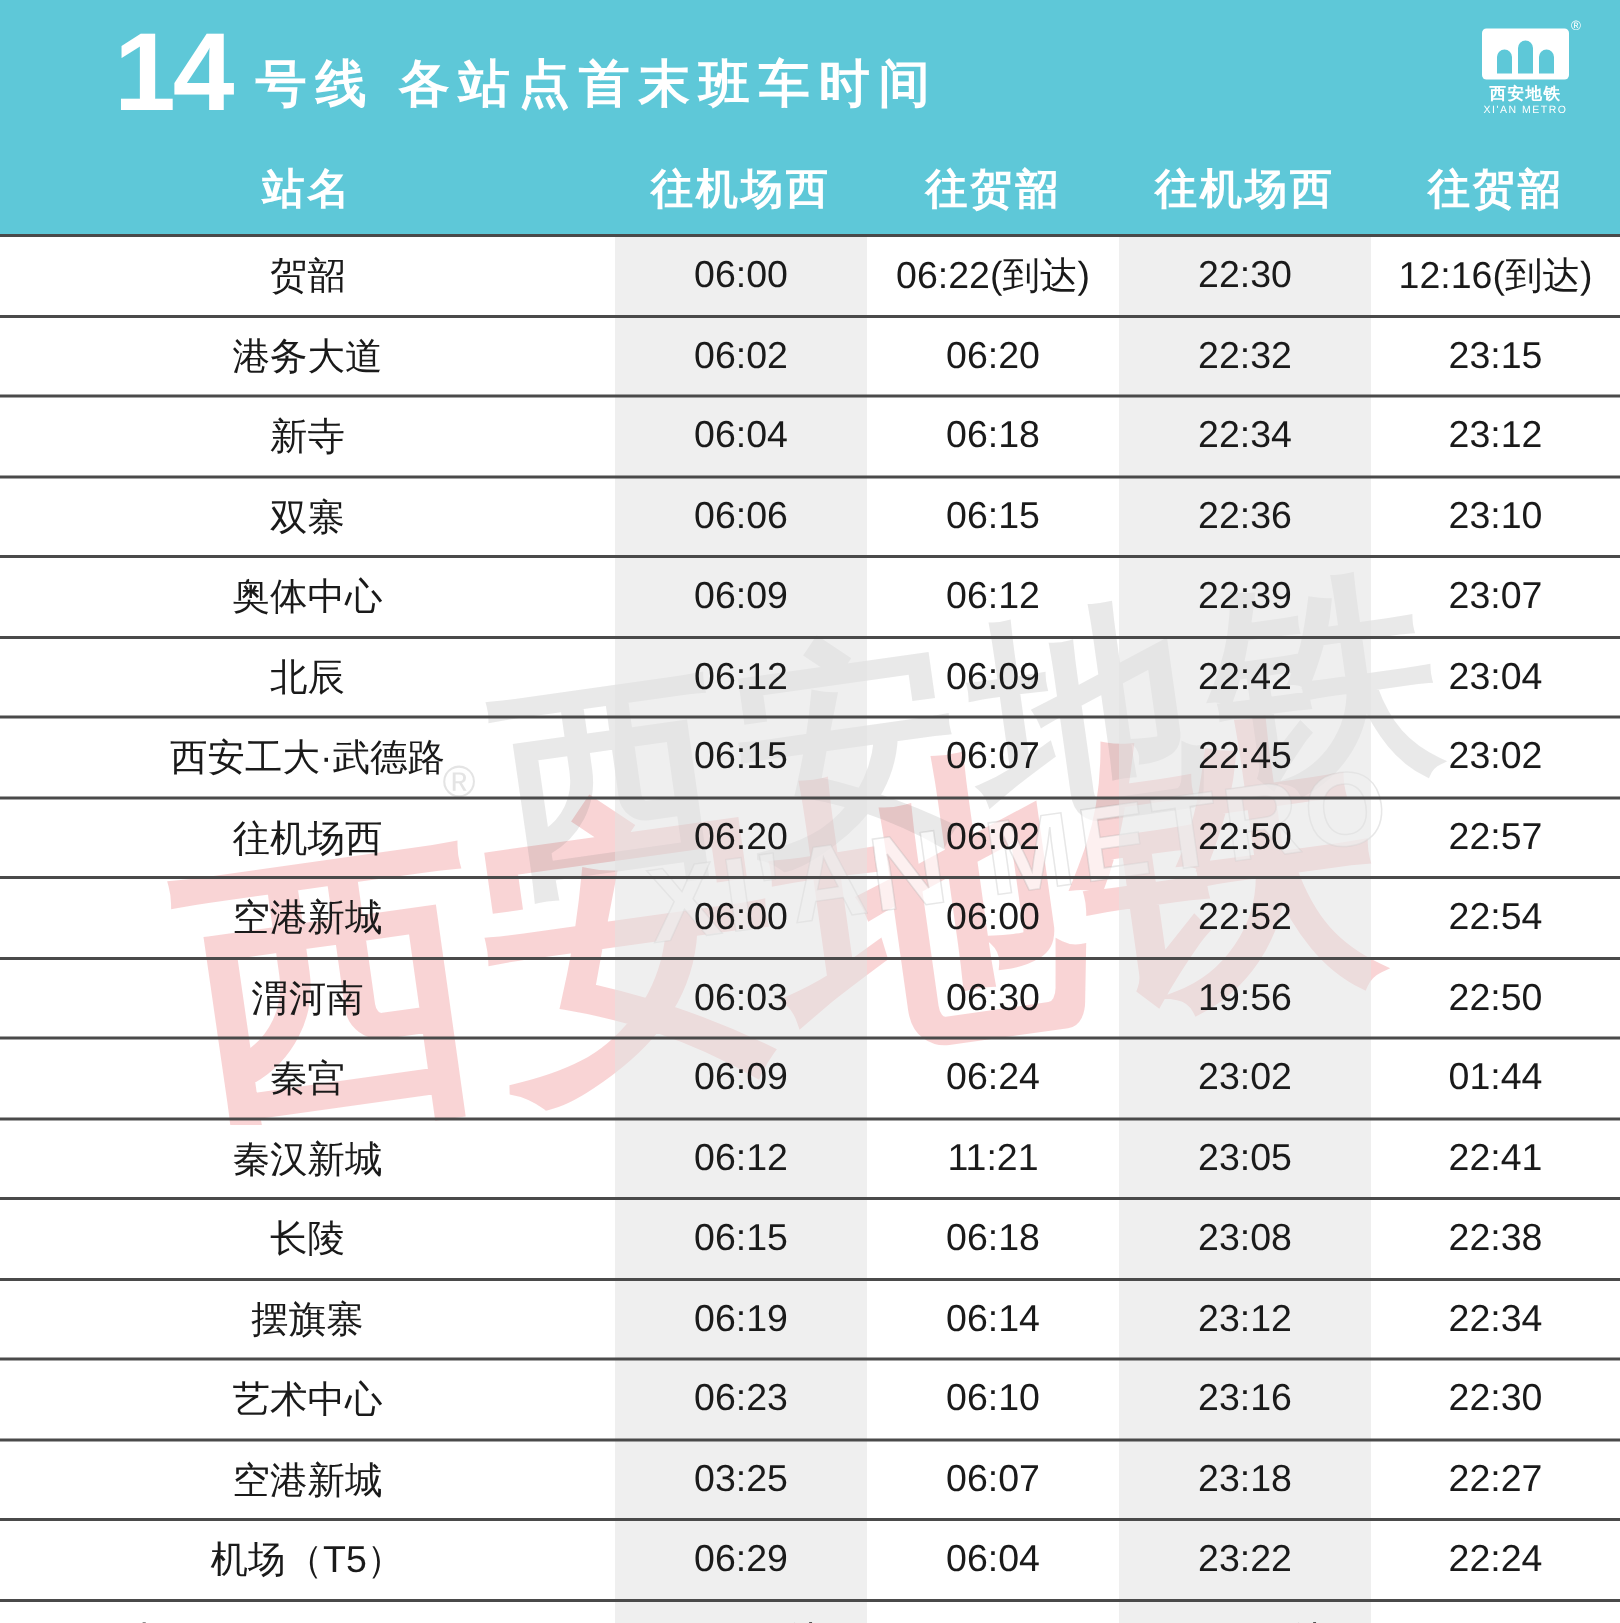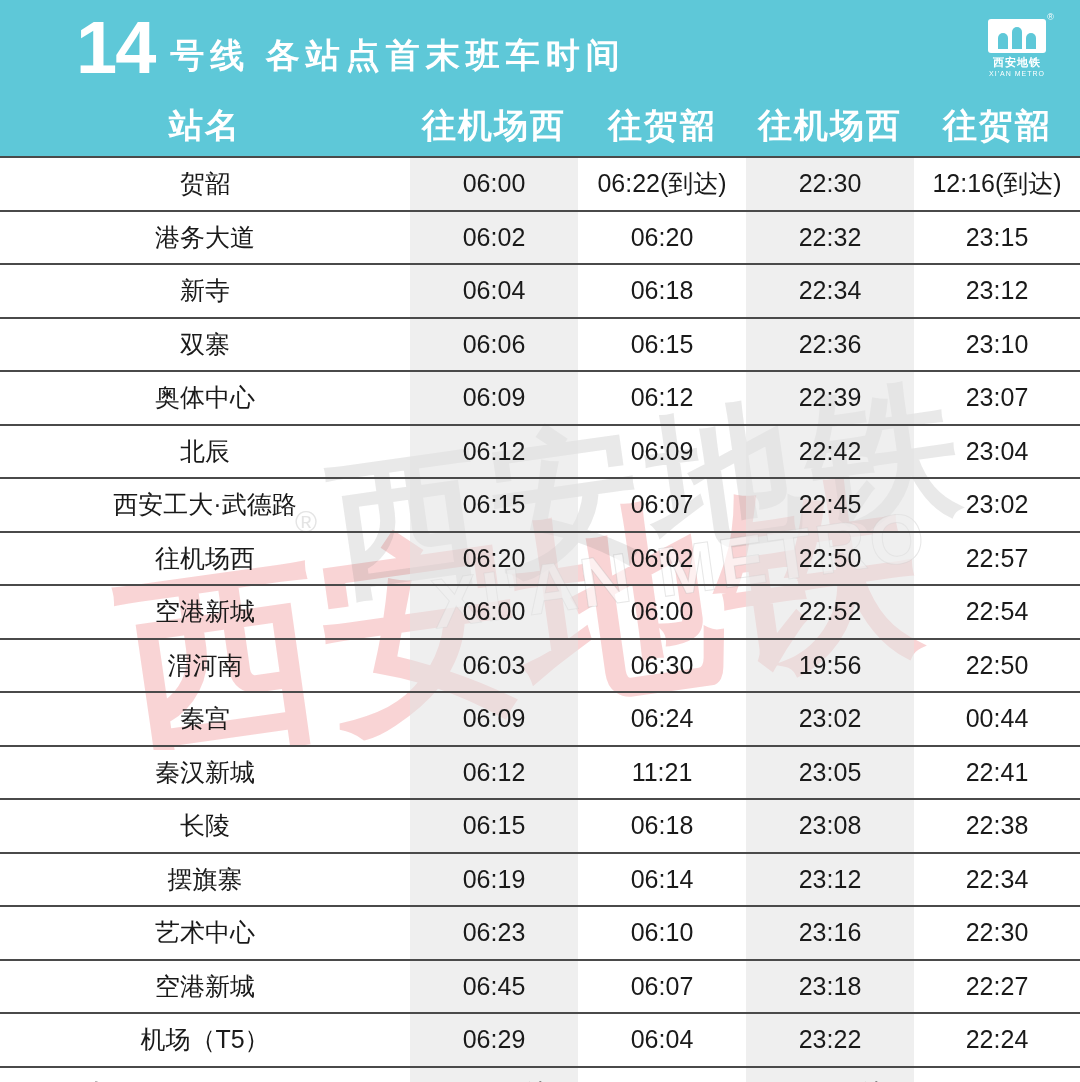--- a/index.html
+++ b/index.html
@@ -159,21 +159,21 @@
   table.schedule {
     border-collapse: collapse;
     width: 1080px;
     table-layout: fixed;
     position: relative;
     z-index: 10;
   }
   table.schedule th {
     background: #5ec8d8;
     color: #ffffff;
-    font-size: 34px;
+    font-size: 28px;
     font-weight: bold;
     height: 58px;
     letter-spacing: 2px;
     border: none;
   }
   table.schedule td {
     height: 49.5px;
     font-size: 25px;
     color: #1a1a1a;
     text-align: center;
@@ -310,21 +310,21 @@
         <td class="shade">06:03</td>
         <td>06:30</td>
         <td class="shade">19:56</td>
         <td>22:50</td>
       </tr>
       <tr class="row">
         <td class="station">秦宫</td>
         <td class="shade">06:09</td>
         <td>06:24</td>
         <td class="shade">23:02</td>
-        <td>00:44</td>
+        <td>01:44</td>
       </tr>
       <tr class="row">
         <td class="station">秦汉新城</td>
         <td class="shade">06:12</td>
         <td>11:21</td>
         <td class="shade">23:05</td>
         <td>22:41</td>
       </tr>
       <tr class="row">
         <td class="station">长陵</td>
@@ -342,21 +342,21 @@
       </tr>
       <tr class="row">
         <td class="station">艺术中心</td>
         <td class="shade">06:23</td>
         <td>06:10</td>
         <td class="shade">23:16</td>
         <td>22:30</td>
       </tr>
       <tr class="row">
         <td class="station">空港新城</td>
-        <td class="shade">06:45</td>
+        <td class="shade">03:25</td>
         <td>06:07</td>
         <td class="shade">23:18</td>
         <td>22:27</td>
       </tr>
       <tr class="row">
         <td class="station">机场（T5）</td>
         <td class="shade">06:29</td>
         <td>06:04</td>
         <td class="shade">23:22</td>
         <td>22:24</td>

